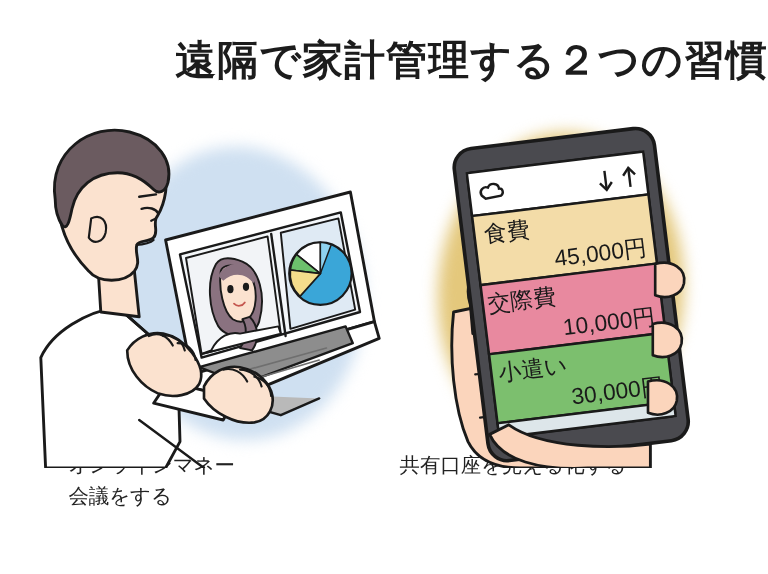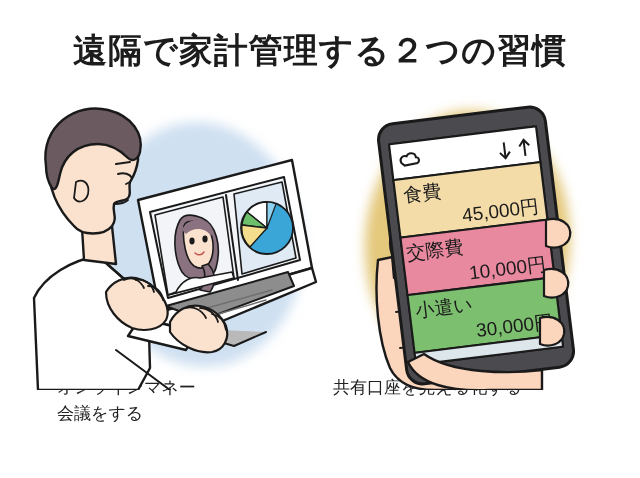--- a/index.html
+++ b/index.html
@@ -19,21 +19,21 @@
     background: #ffffff;
     overflow: hidden;
   }
 
   
   #title {
     position: absolute;
     left: 0;
     top: 28px;
     width: 640px;
-    text-align: center;
+    text-align: right;
     font-size: 34px;
     font-weight: 700;
     letter-spacing: 1px;
     color: #1c1c1c;
     white-space: nowrap;
   }
 
   
   .panel {
     position: absolute;

